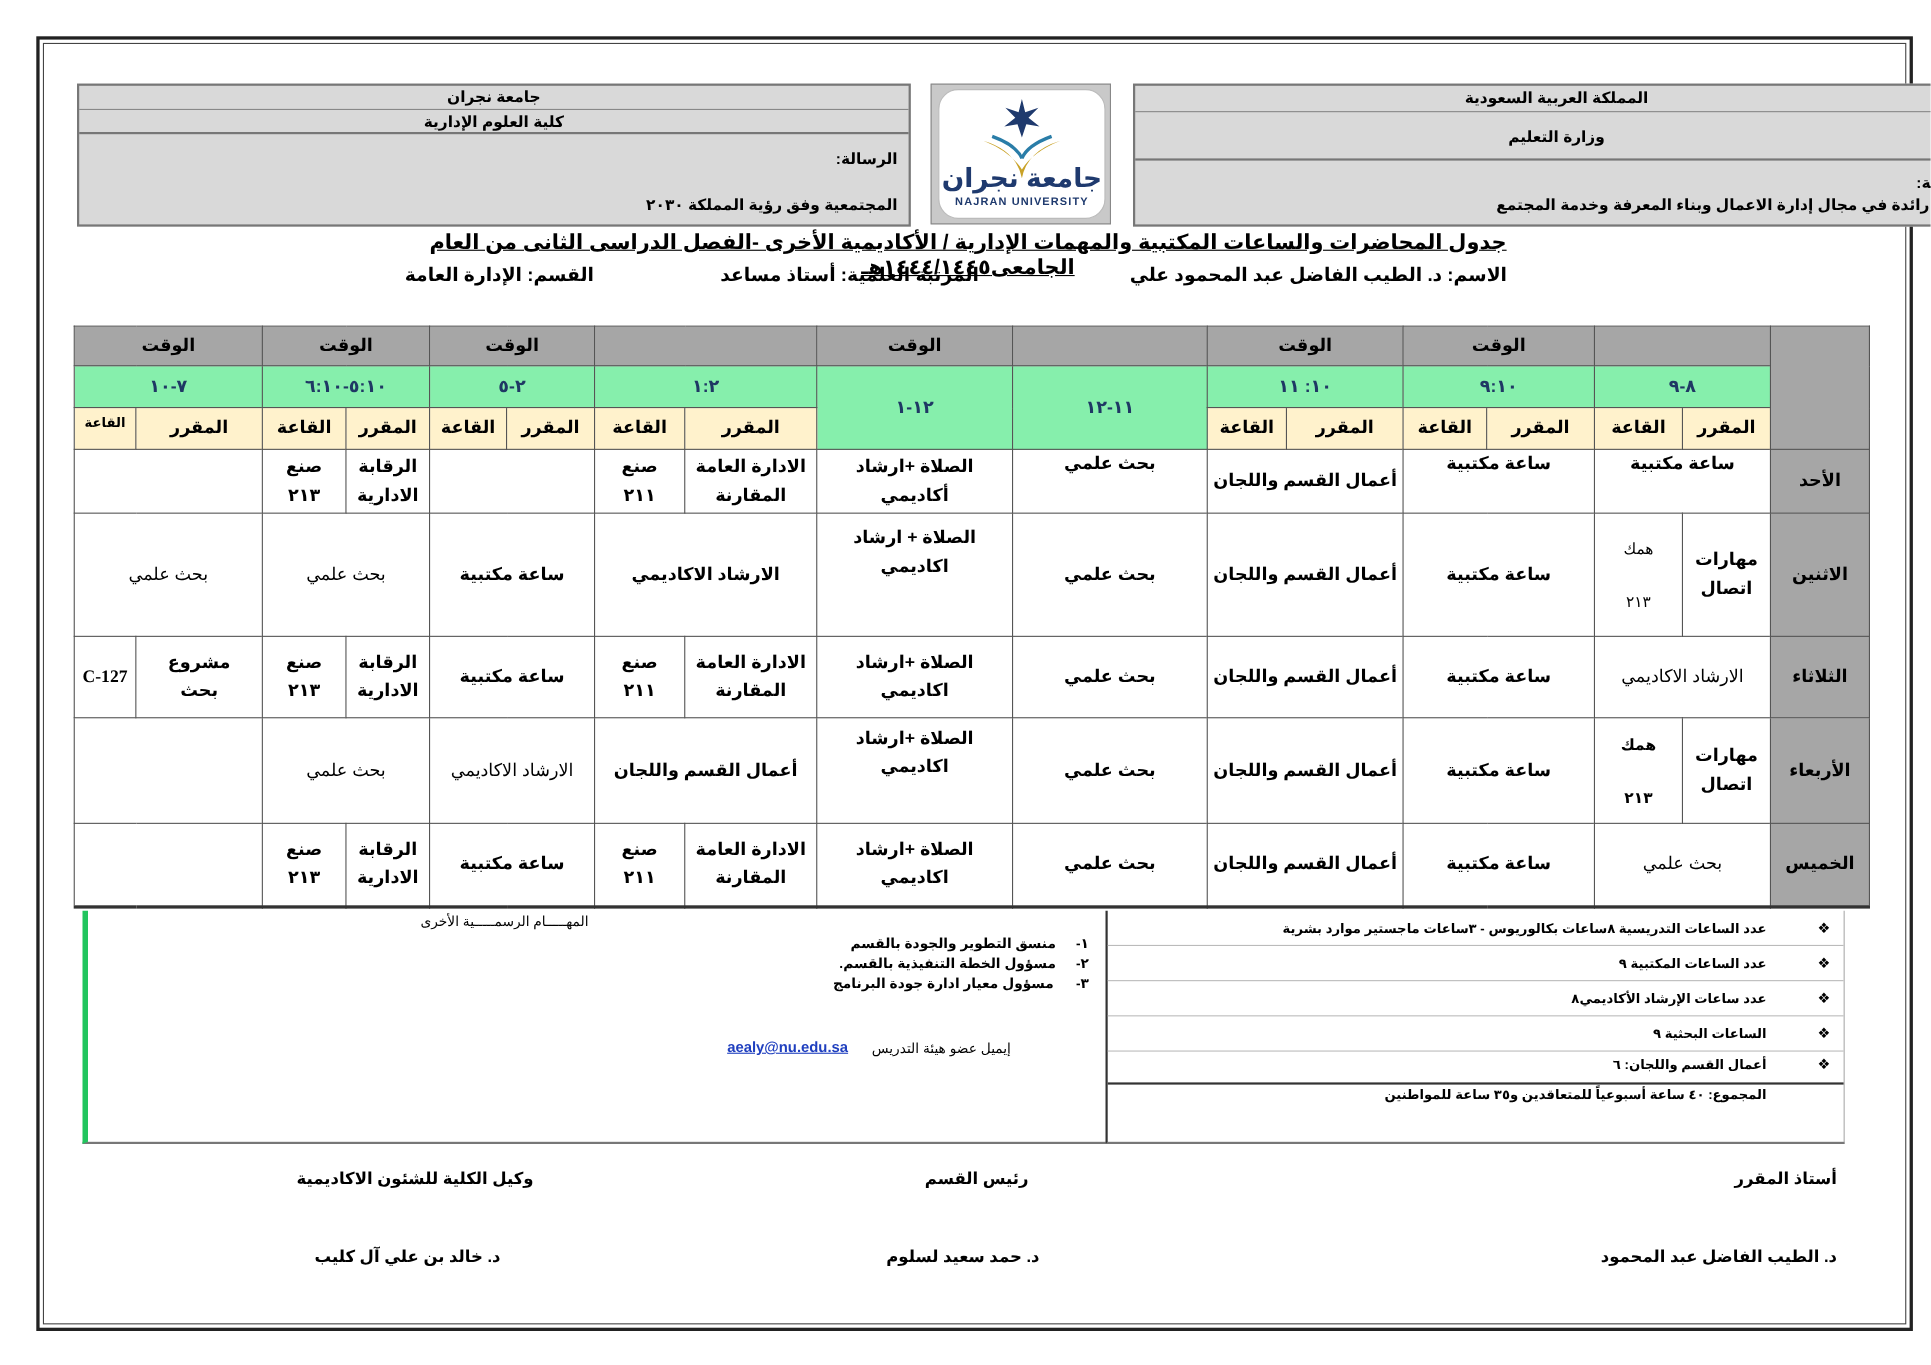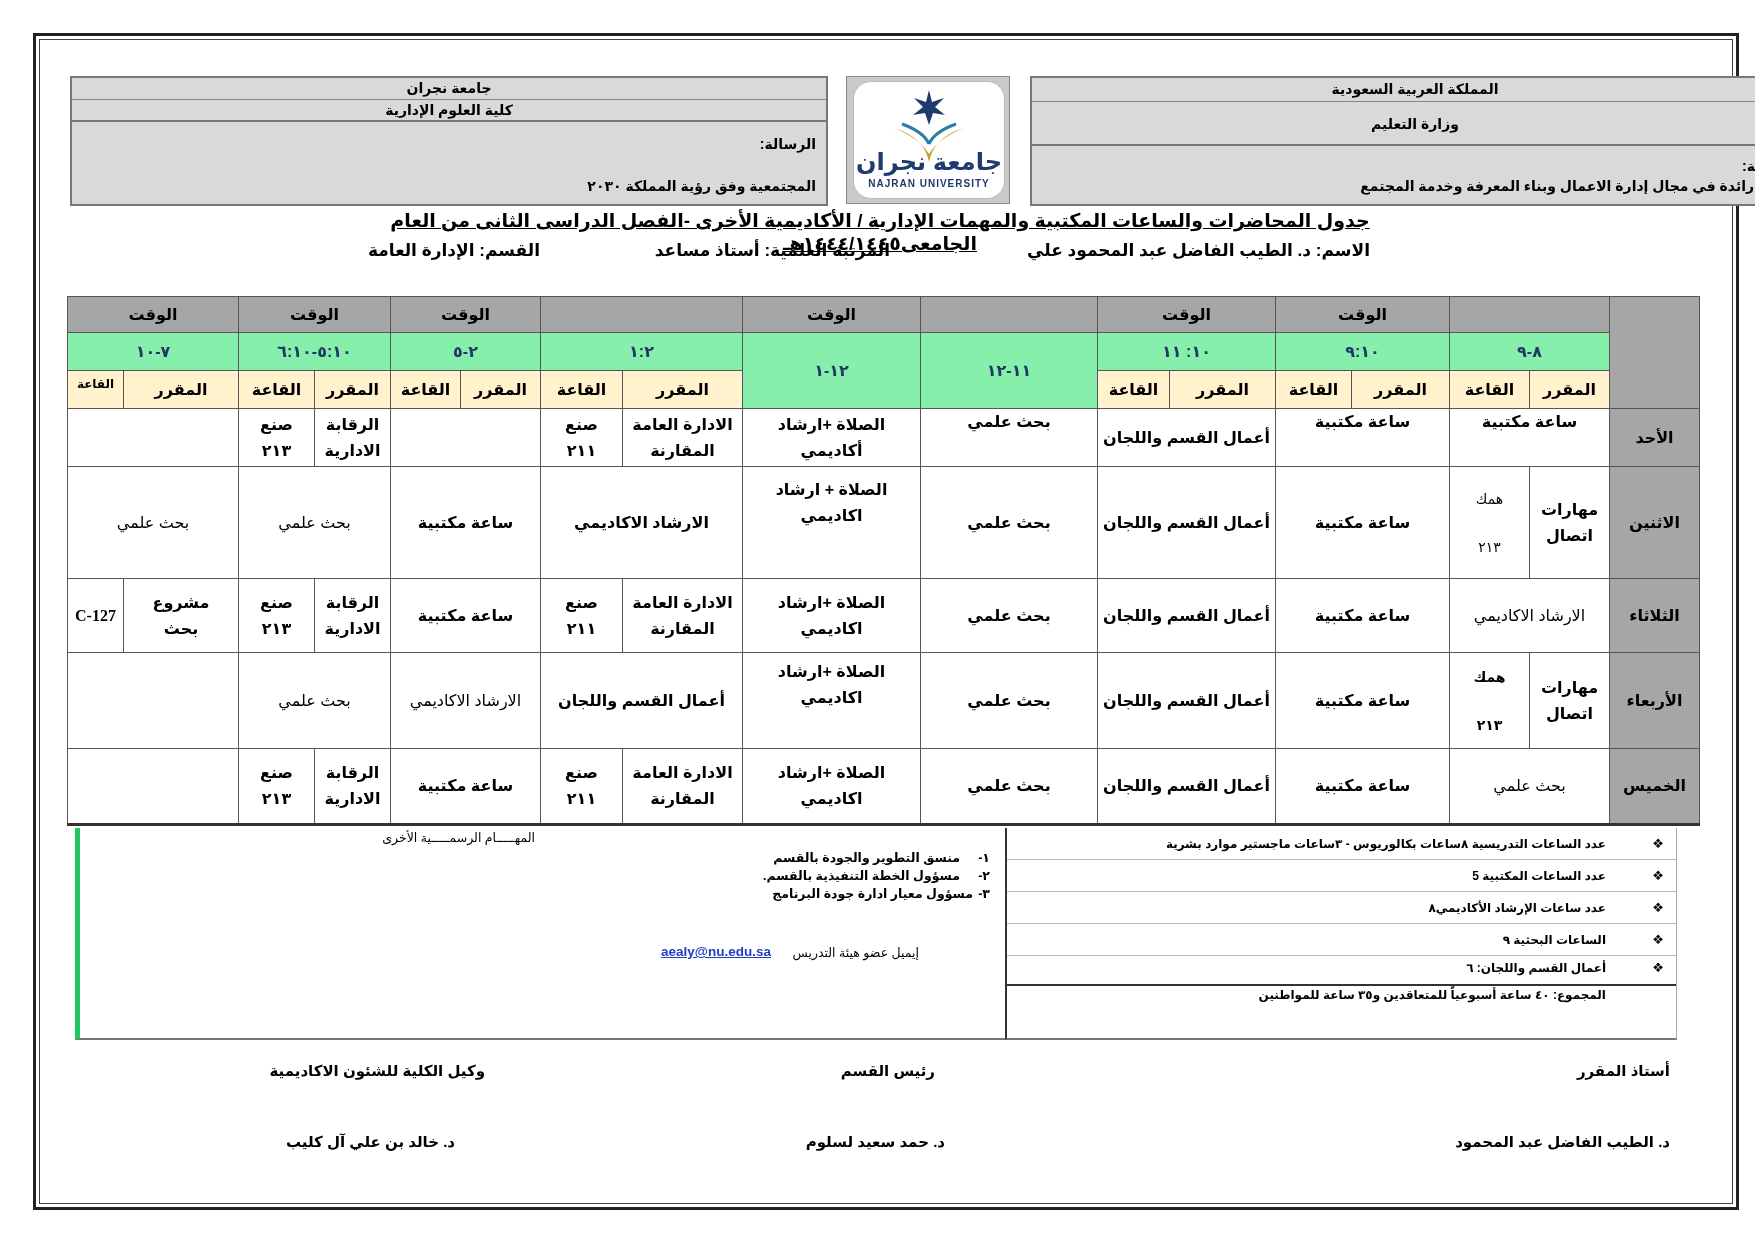--- a/index.html
+++ b/index.html
@@ -284,28 +284,28 @@
 </tbody>
   </table>
 
 <div class="bottom-left">
   <div class="duty" style="right:470px; top:2px; font-weight:normal;">المهـــــام الرسمـــــية الأخرى</div>
   <div class="duty" style="right:15px; top:22px;">١-</div>
   <div class="duty" style="right:45px; top:22px;">منسق التطوير والجودة بالقسم</div>
   <div class="duty" style="right:15px; top:40px;">٢-</div>
   <div class="duty" style="right:45px; top:40px;">مسؤول الخطة التنفيذية بالقسم.</div>
   <div class="duty" style="right:15px; top:58px;">٣-</div>
-  <div class="duty" style="right:32px; top:58px;">مسؤول معيار ادارة جودة البرنامج</div>
+  <div class="duty" style="right:47px; top:58px;">مسؤول معيار ادارة جودة البرنامج</div>
   <div class="duty" style="right:86px; top:117px; font-weight:normal;">إيميل عضو هيئة التدريس</div>
   <a class="duty email" href="#" style="right:234px; top:116px; font-size:13.5px;">aealy@nu.edu.sa</a>
 </div>
 
 <div class="bottom-right">
   <div class="stat-row" style="top:0;"><span class="bullet">❖</span><span>عدد الساعات  التدريسية ٨ساعات بكالوريوس - ٣ساعات ماجستير موارد بشرية</span></div>
-  <div class="stat-row" style="top:32px;"><span class="bullet">❖</span><span>عدد الساعات المكتبية 5</span></div>
+  <div class="stat-row" style="top:32px;"><span class="bullet">❖</span><span>عدد الساعات المكتبية ٩</span></div>
   <div class="stat-row" style="top:64px;"><span class="bullet">❖</span><span>عدد ساعات الإرشاد الأكاديمي٨</span></div>
   <div class="stat-row" style="top:96px;"><span class="bullet">❖</span><span>الساعات البحثية ٩</span></div>
   <div class="stat-row last" style="top:128px; height:30px; line-height:24px;"><span class="bullet">❖</span><span>أعمال القسم واللجان: ٦</span></div>
   <div class="abs rtl" style="right:70px; top:160px; font-size:12px; font-weight:bold;">المجموع: ٤٠ ساعة أسبوعياً للمتعاقدين و٣٥ ساعة للمواطنين</div>
 </div>
 
 <div class="sig" style="right:85px; top:1062px;">أستاذ المقرر</div>
 <div class="sig" style="right:85px; top:1133px;">د. الطيب الفاضل عبد المحمود</div>
 <div class="sig" style="right:820px; top:1062px;">رئيس القسم</div>
 <div class="sig" style="right:810px; top:1133px;">د. حمد سعيد لسلوم</div>

